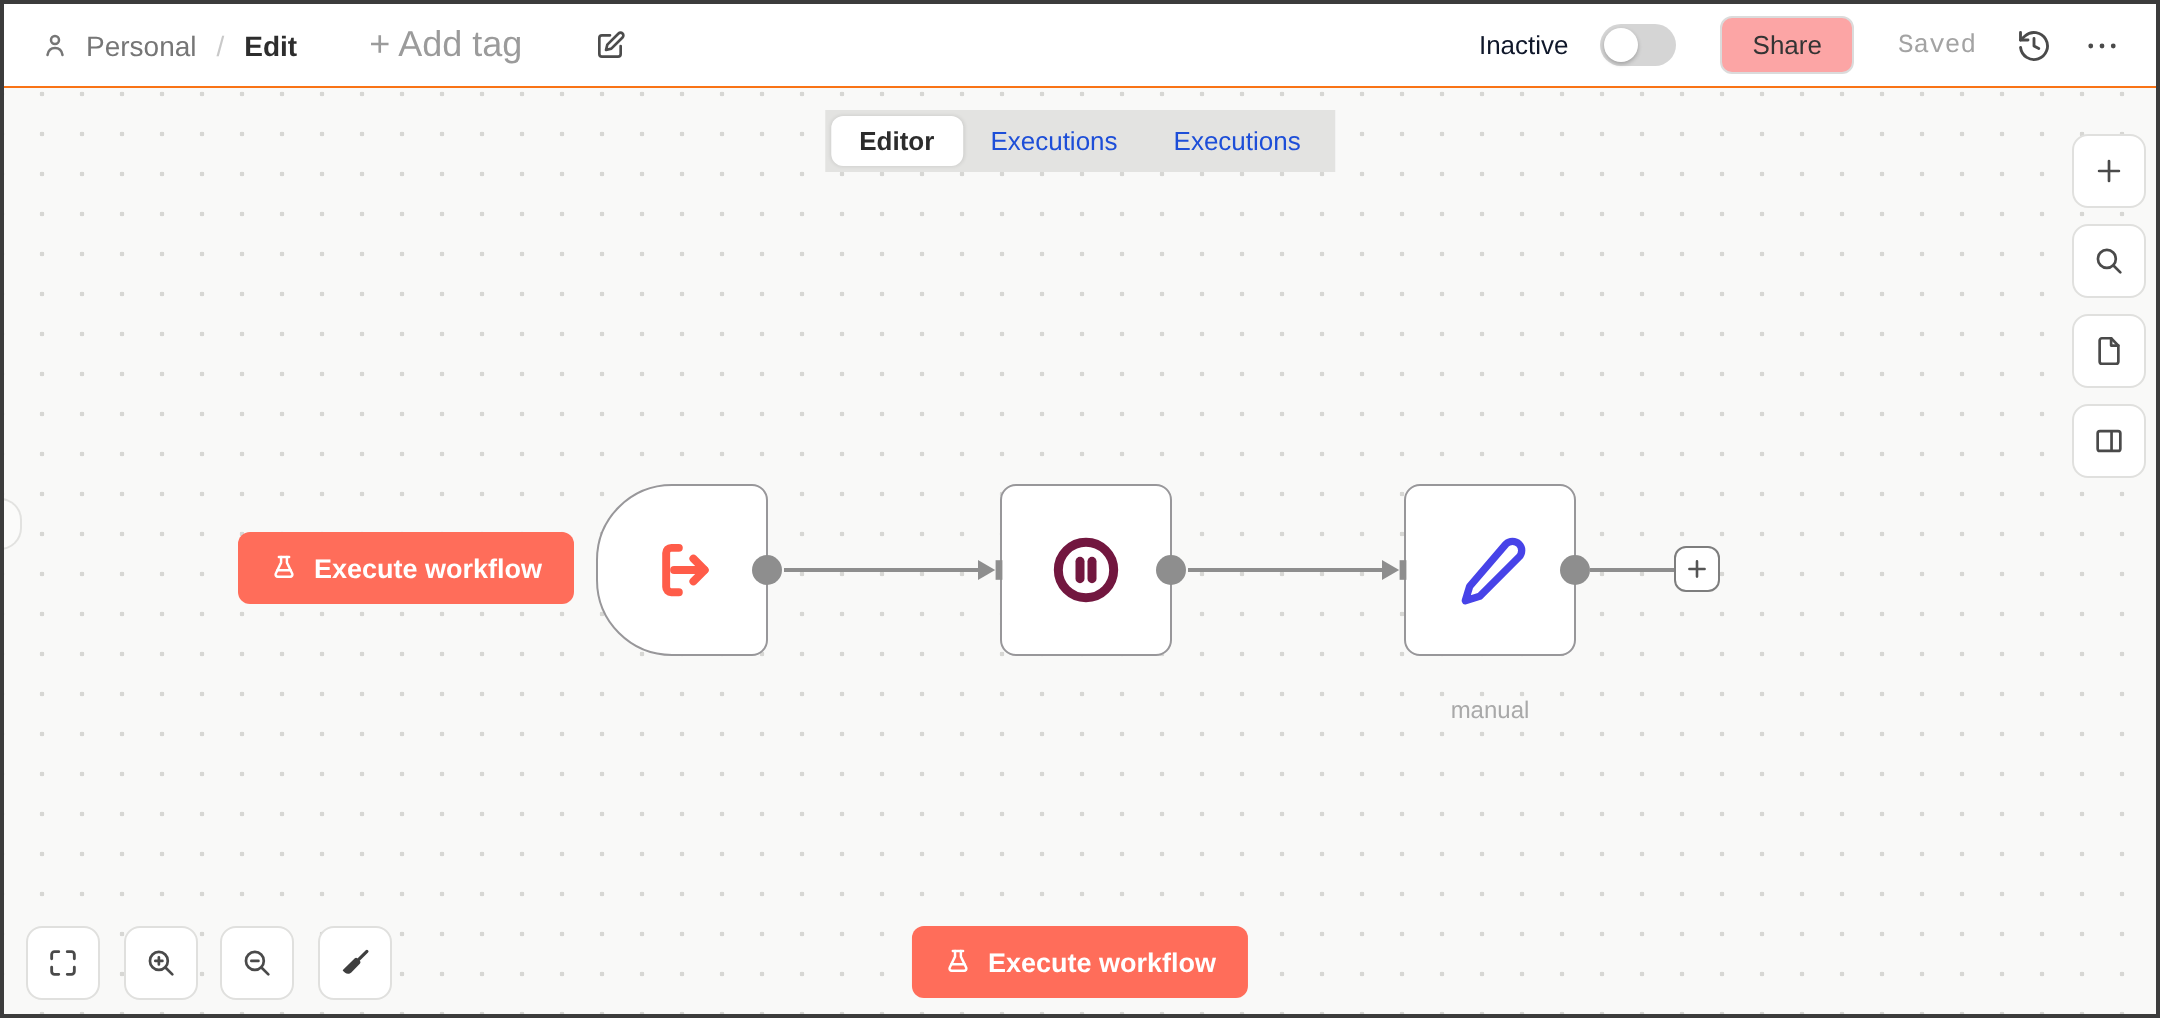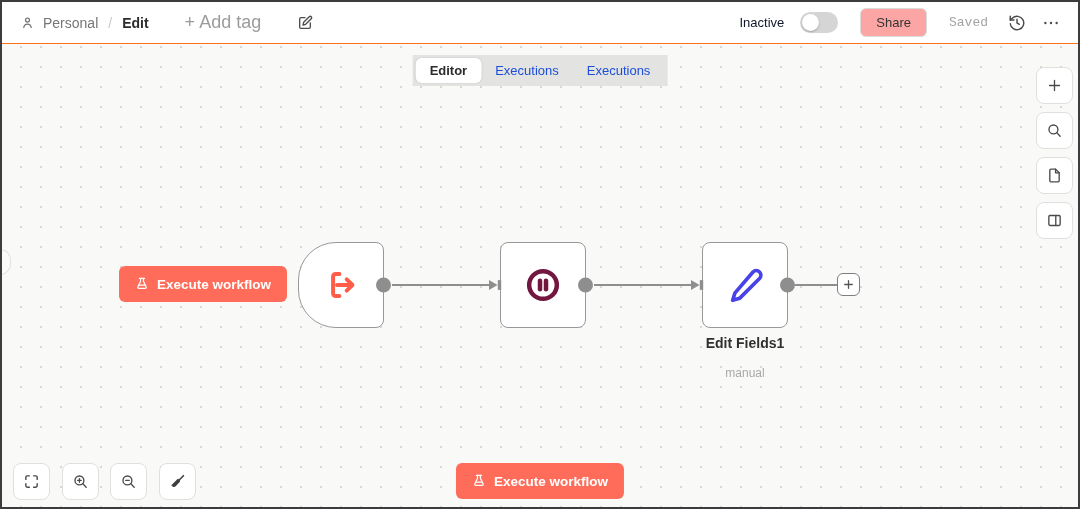--- a/index.html
+++ b/index.html
@@ -193,21 +193,20 @@
       <span class="out-dot"></span>
     </div>
 
     <div class="add-node-sm">
       <svg width="13" height="13" viewBox="0 0 24 24" fill="none" stroke="#555555" stroke-width="2.4" stroke-linecap="round">
           <path d="M12 5v14M5 12h14"></path>
         </svg>
     </div>
 
     <div class="node-label" style="left:653px;">
-      <div class="node-title">Edit Fields1</div>
       <div class="node-sub">manual</div>
     </div>
 
     <div class="sq-btn rt" style="top:23px;">
       <svg width="17" height="17" viewBox="0 0 24 24" fill="none" stroke="#4a4a4a" stroke-width="1.9" stroke-linecap="round">
           <path d="M12 5v14M5 12h14"></path>
         </svg>
     </div>
     <div class="sq-btn rt" style="top:68px;">
       <svg width="17" height="17" viewBox="0 0 24 24" fill="none" stroke="#4a4a4a" stroke-width="1.9" stroke-linecap="round">

